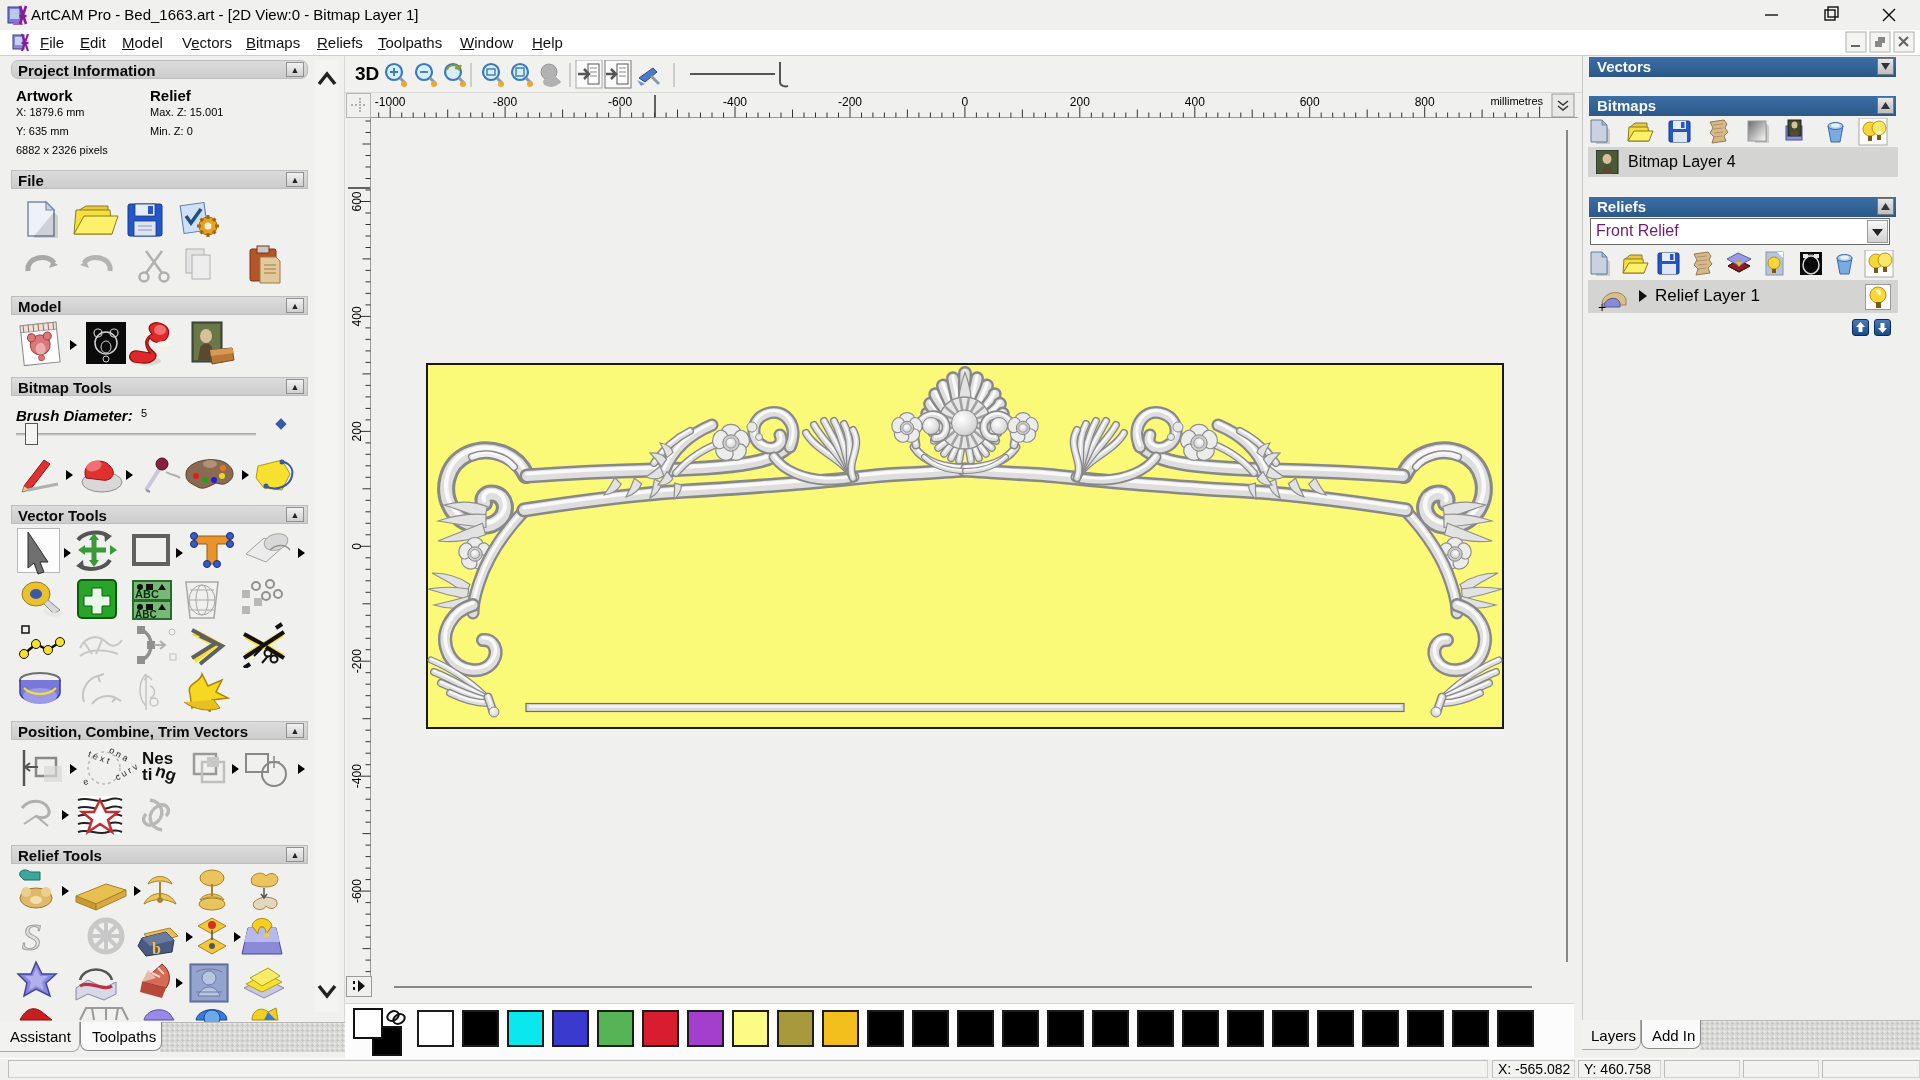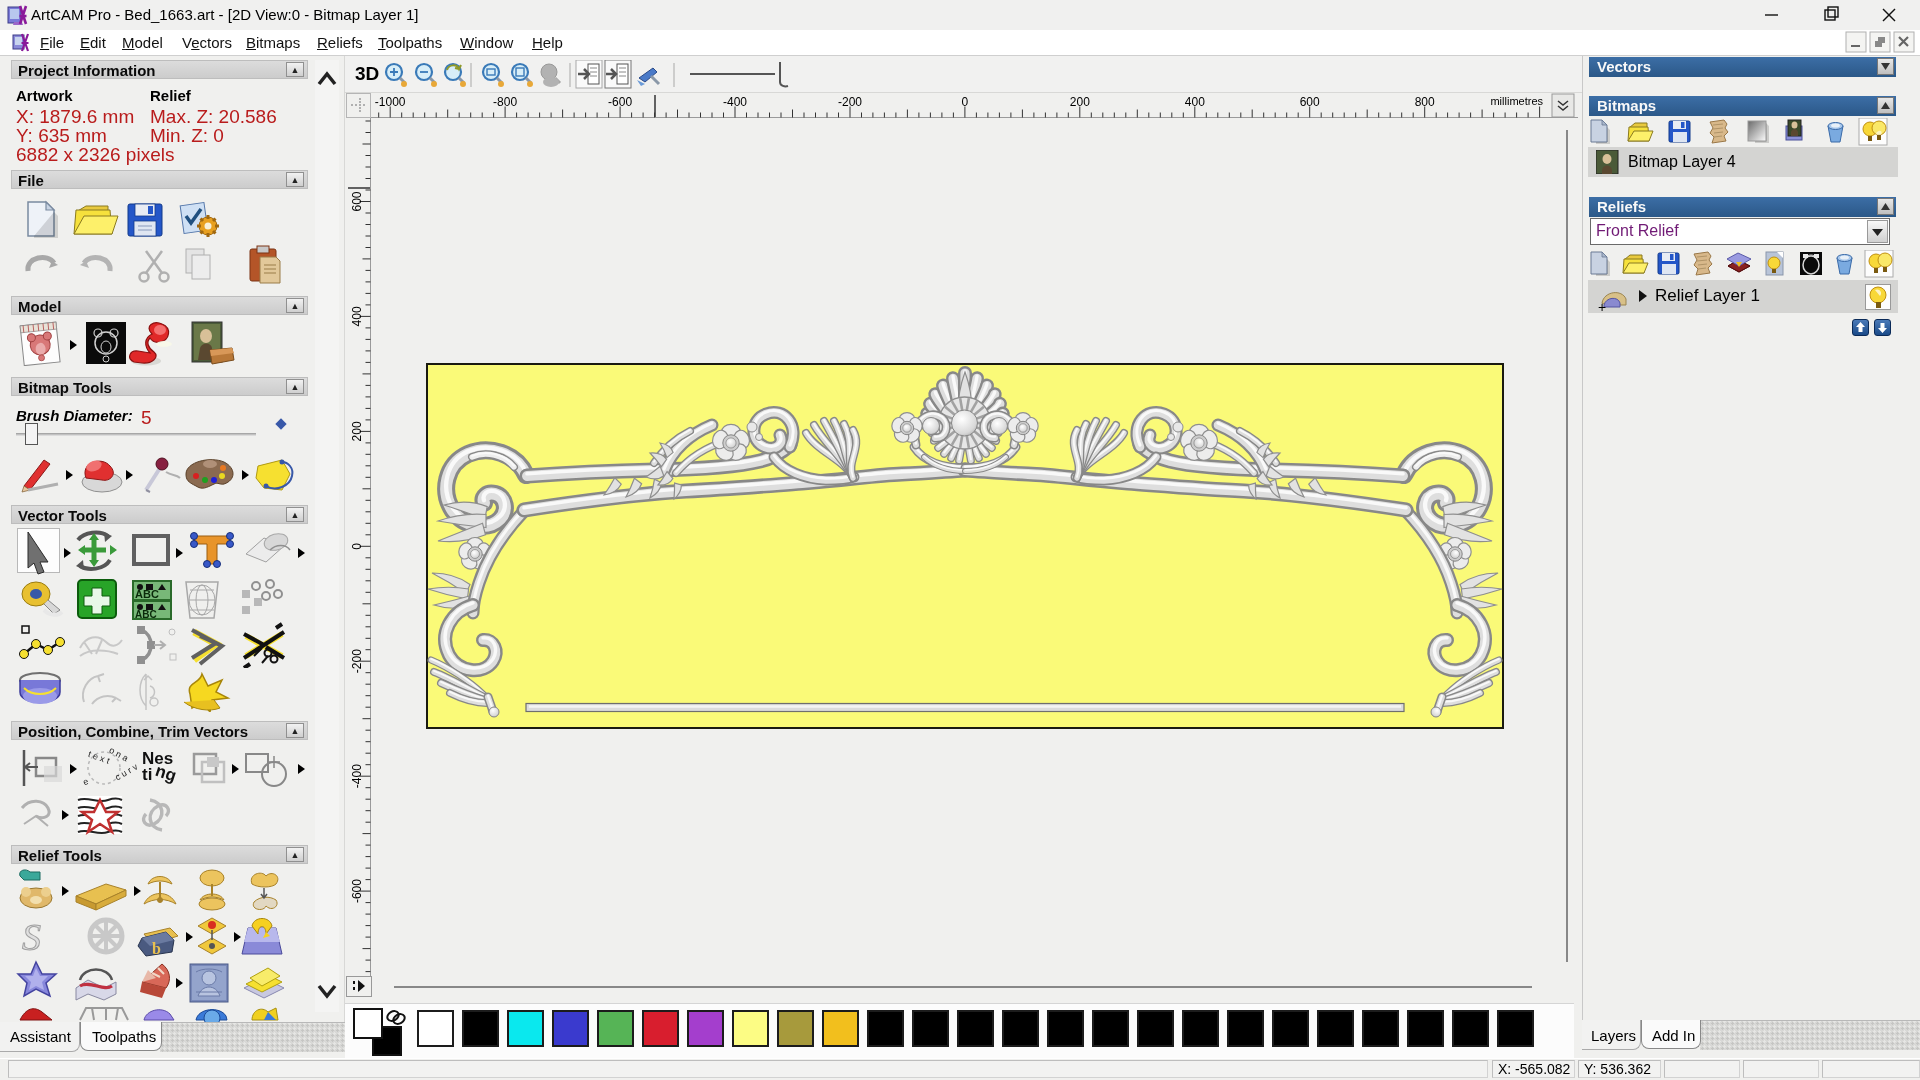--- a/index.html
+++ b/index.html
@@ -10,21 +10,21 @@
 #titlebar { left:0; top:0; width:1920px; height:30px; background:#f0f0ef; }
 #titletext { left:31px; top:6px; font-size:15px; color:#000; }
 
 #menubar { left:0; top:30px; width:1920px; height:26px; background:#ffffff; border-bottom:1px solid #cfcfcf; }
 .menuitem { top:34px; font-size:15px; color:#111; }
 
 #leftpanel { left:0; top:56px; width:345px; height:966px; background:#f0f0ee; border-right:1px solid #d8d8d6; }
 .sechdr { left:11px; width:297px; height:19px; background:linear-gradient(#dcdcdc,#cccccc); border:1px solid #bdbdbd; }
 .sechdr span { position:absolute; left:6px; top:1px; font-size:15px; font-weight:bold; color:#0a0a0a; }
 .secbtn { position:absolute; right:3px; top:1px; width:18px; height:15px; background:linear-gradient(#f2f2f2,#cfcfcf); border:1px solid #909090; text-align:center; font-size:9px; line-height:15px; color:#222; }
-.ptxt { font-size:19px; color:#b91c1c; }
+.ptxt { font-size:11px; color:#000000; }
 .pbold { font-size:15px; font-weight:bold; color:#000; }
 
 #toolbar { left:345px; top:56px; width:1237px; height:37px; background:#f1f1f0; border-bottom:1px solid #d8d8d6; }
 #cornerbox { left:346px; top:93px; width:25px; height:25px; background:#f0f0ee; border:1px solid #b5b5b5; }
 #canvas { left:371px; top:118px; width:1207px; height:858px; background:#f0f0ee; }
 #yellowrect { left:426px; top:363px; width:1078px; height:366px; background:#fafa78; border:2px solid #1a1a10; }
 
 #rightpanel { left:1582px; top:56px; width:338px; height:966px; background:#f0f0ee; border-left:1px solid #c8c8c8; }
 .bluehdr { left:7px; width:307px; height:20px; background:linear-gradient(#3c6ea6,#2b5888); }
 .bluehdr span { position:absolute; left:8px; top:1px; font-size:15px; font-weight:bold; color:#f8f8f8; }
@@ -79,28 +79,28 @@
   <g fill="none" stroke="#666" stroke-width="2">
     <line x1="6" y1="15" x2="15" y2="15"></line>
     <rect x="30" y="10" width="7" height="6" fill="#888" stroke="none"></rect>
     <rect x="33" y="6" width="7" height="6" fill="#888" stroke="none"></rect>
     <path d="M54 6 L63 15 M63 6 L54 15" stroke-width="2.2"></path>
   </g>
 </svg>
 
 <div class="abs" id="leftpanel"></div>
 
-<div class="abs sechdr" style="top:60px;">
+<div class="abs sechdr" style="top:60px;border-radius:7px;">
     <span>Project Information</span>
     <div class="secbtn">▲</div>
   </div>
 <div class="abs pbold" style="left:16px;top:87px;">Artwork</div>
 <div class="abs pbold" style="left:150px;top:87px;">Relief</div>
 <div class="abs ptxt" style="left:16px;top:106px;">X: 1879.6 mm</div>
-<div class="abs ptxt" style="left:150px;top:106px;">Max. Z: 20.586</div>
+<div class="abs ptxt" style="left:150px;top:106px;">Max. Z: 15.001</div>
 <div class="abs ptxt" style="left:16px;top:125px;">Y: 635 mm</div>
 <div class="abs ptxt" style="left:150px;top:125px;">Min. Z: 0</div>
 <div class="abs ptxt" style="left:16px;top:144px;">6882 x 2326 pixels</div>
 
 <div class="abs sechdr" style="top:170px;">
     <span>File</span>
     <div class="secbtn">▲</div>
   </div>
 <svg class="abs" style="left:14px;top:196px;width:290px;height:44px;" viewBox="0 0 290 44">
   <g>
@@ -1343,16 +1343,16 @@
 <div class="abs sw" style="left:1272px;background:#000;"></div>
 <div class="abs sw" style="left:1317px;background:#000;"></div>
 <div class="abs sw" style="left:1362px;background:#000;"></div>
 <div class="abs sw" style="left:1407px;background:#000;"></div>
 <div class="abs sw" style="left:1452px;background:#000;"></div>
 <div class="abs sw" style="left:1497px;background:#000;"></div>
 
 <div class="abs" id="statusbar"></div>
 <div class="abs stfield" style="left:8px;width:1480px;"></div>
 <div class="abs stfield" style="left:1492px;width:83px;">X: -565.082</div>
-<div class="abs stfield" style="left:1578px;width:83px;">Y: 536.362</div>
+<div class="abs stfield" style="left:1578px;width:83px;">Y: 460.758</div>
 <div class="abs stfield" style="left:1664px;width:76px;"></div>
 <div class="abs stfield" style="left:1743px;width:76px;"></div>
 <div class="abs stfield" style="left:1822px;width:98px;"></div>
 
 </body></html>

